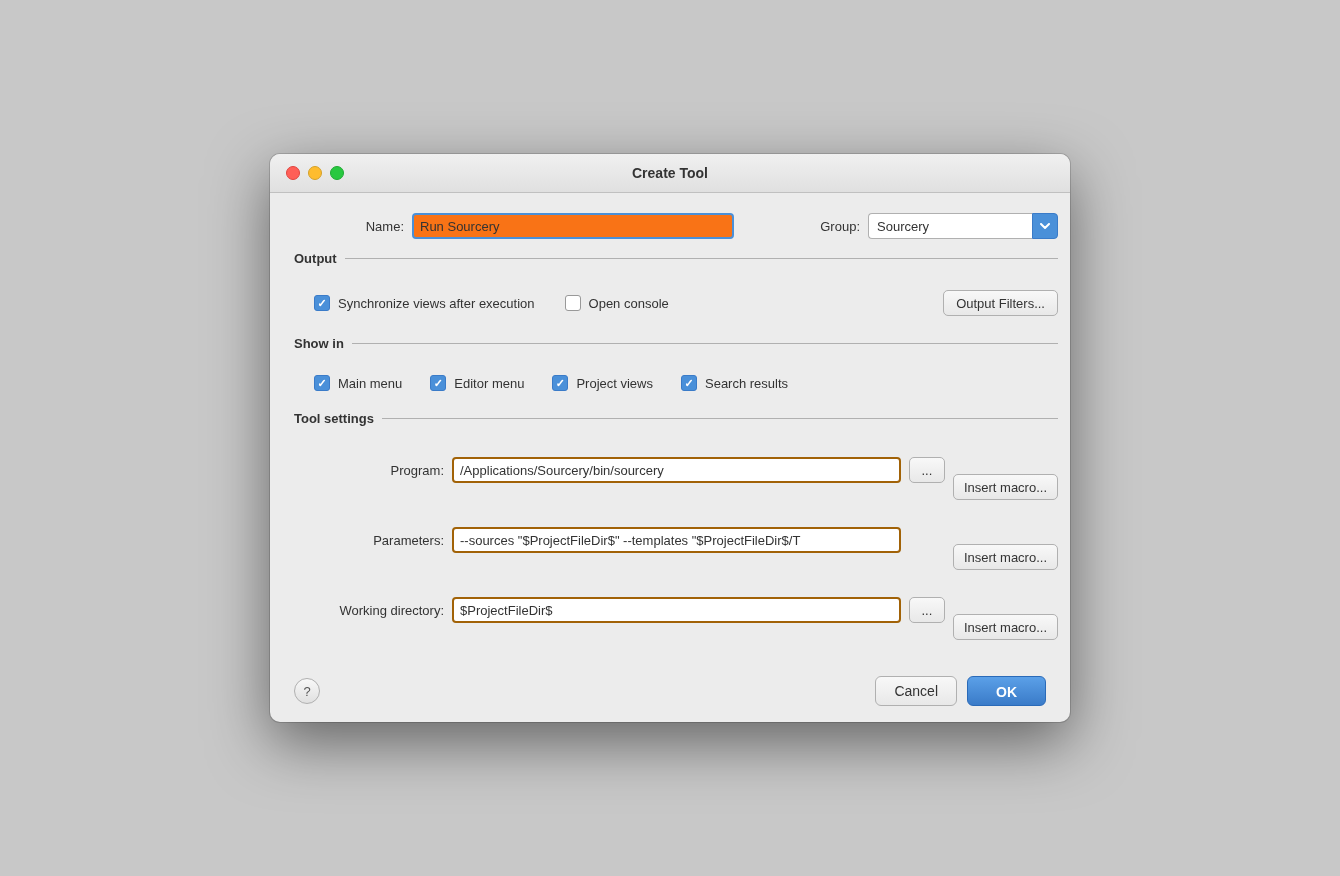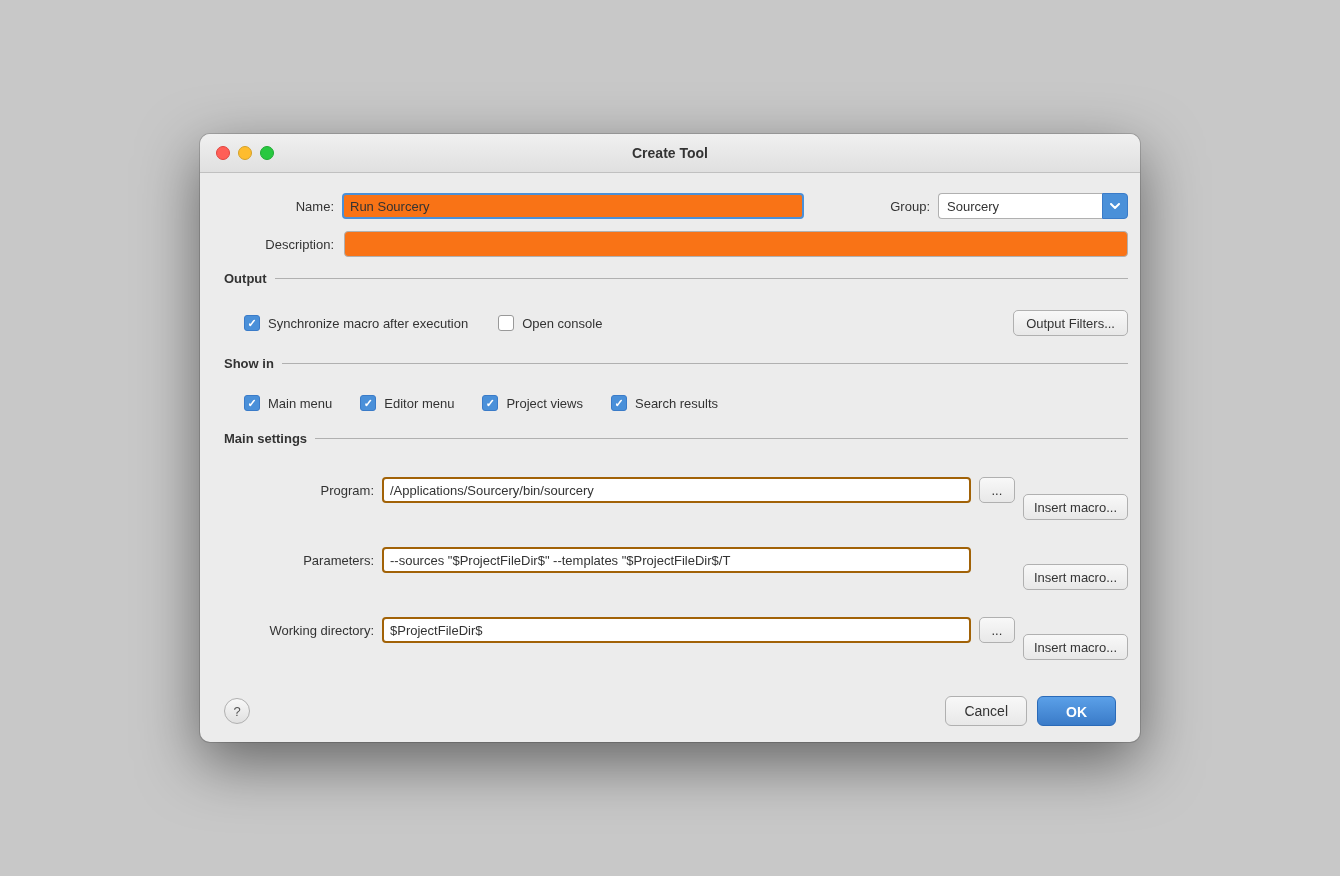--- a/index.html
+++ b/index.html
@@ -10,21 +10,21 @@
       align-items: center;
       justify-content: center;
       min-height: 100vh;
       font-family: -apple-system, "Helvetica Neue", Arial, sans-serif;
     }
 
     .dialog {
       background: #ececec;
       border-radius: 10px;
       box-shadow: 0 20px 60px rgba(0,0,0,0.5), 0 0 0 1px rgba(0,0,0,0.15);
-      width: 940px;
+      width: 800px;
       padding: 0;
       overflow: hidden;
     }
 
     .title-bar {
       background: linear-gradient(to bottom, #f0f0f0, #e0e0e0);
       border-bottom: 1px solid #c0c0c0;
       padding: 12px 16px;
       display: flex;
       align-items: center;
@@ -365,33 +365,29 @@
           <div class="group-select-text">Sourcery</div>
           <button class="group-select-btn">
             <svg width="10" height="6" viewBox="0 0 10 6">
               <path d="M1 1l4 4 4-4" stroke="white" stroke-width="2" fill="none" stroke-linecap="round"></path>
             </svg>
           </button>
         </div>
       </div>
     </div>
 
-    <div class="form-row">
-      <label class="form-label">Description:</label>
-      <input class="text-input no-focus" type="text" value="" style="">
-    </div>
 
     <div class="section-divider">
       <div class="section-title">Output</div>
     </div>
 
     <div class="options-row">
       <div class="checkbox-item">
         <div class="custom-checkbox checked"></div>
-        <label>Synchronize macro after execution</label>
+        <label>Synchronize views after execution</label>
       </div>
       <div class="checkbox-item">
         <div class="custom-checkbox"></div>
         <label>Open console</label>
       </div>
       <button class="btn output-filters-btn">Output Filters...</button>
     </div>
 
     <div class="section-divider">
       <div class="section-title">Show in</div>
@@ -410,21 +406,21 @@
         <div class="custom-checkbox checked"></div>
         <label>Project views</label>
       </div>
       <div class="checkbox-item">
         <div class="custom-checkbox checked"></div>
         <label>Search results</label>
       </div>
     </div>
 
     <div class="section-divider">
-      <div class="section-title">Main settings</div>
+      <div class="section-title">Tool settings</div>
     </div>
 
     <div class="tool-settings-grid">
 
       <label class="tool-label">Program:</label>
       <input class="tool-input" type="text" value="/Applications/Sourcery/bin/sourcery" style="">
       <button class="ellipsis-btn">...</button>
       <button class="insert-macro-btn">Insert macro...</button>
 
       <label class="tool-label">Parameters:</label>

